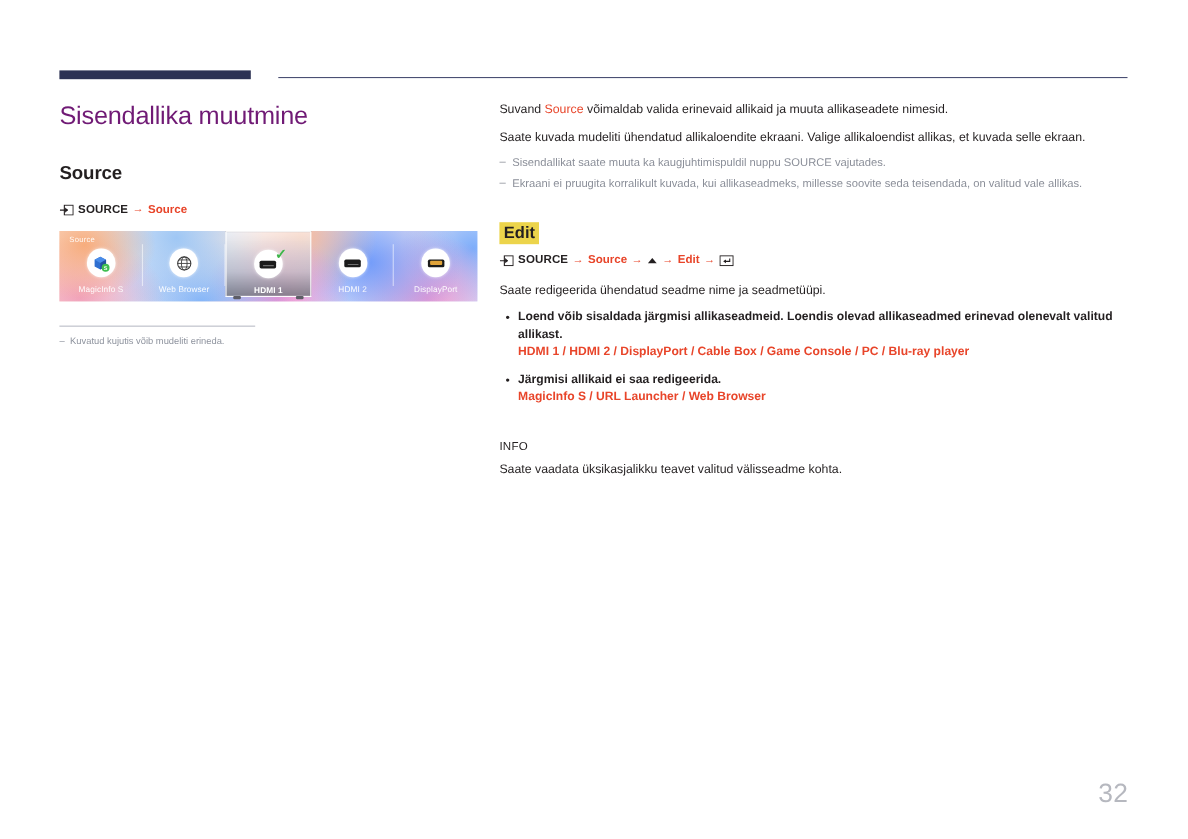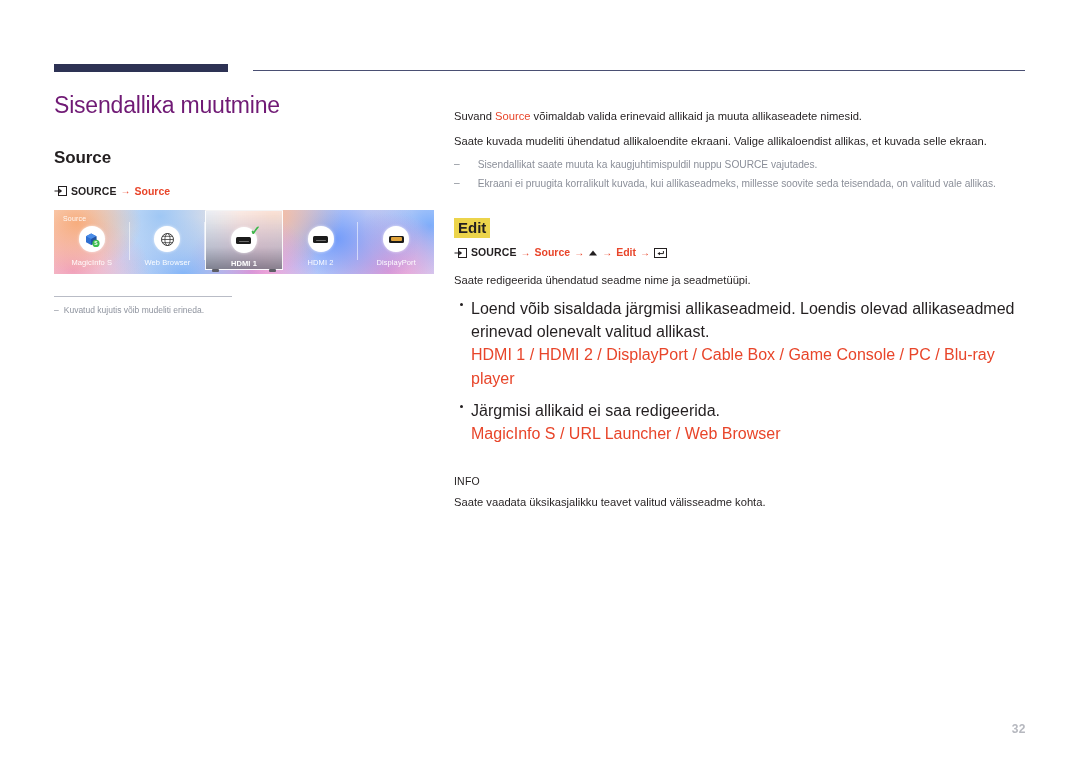--- a/index.html
+++ b/index.html
@@ -41,21 +41,21 @@
     left: 0; top: 0;
     width: 1080px; height: 763px;
   }
   .col-left {
     position: absolute;
     left: 54px; top: 92px;
     width: 382px;
   }
   .col-right {
     position: absolute;
-    left: 454px; top: 108px;
+    left: 454px; top: 92px;
     width: 572px;
   }
 
   
   .page-title {
     font-size: 23px;
     font-weight: 400;
     color: #701a75;
     letter-spacing: -0.2px;
     margin: 0 0 28px 0;
@@ -278,21 +278,21 @@
     font-size: 10.2px;
     line-height: 1.45;
     color: #8b8f99;
     margin-bottom: 4px;
   }
   .note .note-dash {
     flex: 0 0 auto;
     color: #8b8f99;
     line-height: 1.1;
   }
-  .note .note-text { flex: 1 1 auto; margin-left: 12px; }
+  .note .note-text { flex: 1 1 auto; }
 
   .hl-heading {
     display: inline-block;
     background: #ecd44b;
     color: #231f20;
     font-size: 15px;
     font-weight: 700;
     padding: 1px 4px 2px 4px;
     line-height: 1.15;
     margin: 0;
@@ -309,47 +309,48 @@
   }
 
   ul.bullets {
     list-style: none;
     margin: 7px 0 0 0;
     padding: 0;
   }
   ul.bullets > li {
     position: relative;
     padding-left: 17px;
-    font-size: 16px;
+    font-size: 11px;
     line-height: 1.45;
     color: #231f20;
     margin-bottom: 9px;
+    font-weight: bold;
   }
   ul.bullets > li:last-child { margin-bottom: 0; }
   ul.bullets > li::before {
     content: "";
     position: absolute;
     left: 6px; top: 6px;
     width: 3px; height: 3px;
     border-radius: 50%;
     background: #231f20;
   }
   .li-sources {
     color: #e8452a;
     display: block;
   }
 
   
   .page-number {
     position: absolute;
     right: 54px;
     bottom: 27px;
-    font-size: 12px;
+    font-size: 24px;
     color: #b6b8bf;
-    font-weight: 700;
+    font-weight: 400;
     letter-spacing: 0.5px;
   }
 </style>
 </head>
 <body>
 
 <div class="header-rules">
   <div class="rule-thick"></div>
   <div class="rule-thin"></div>
 </div>

